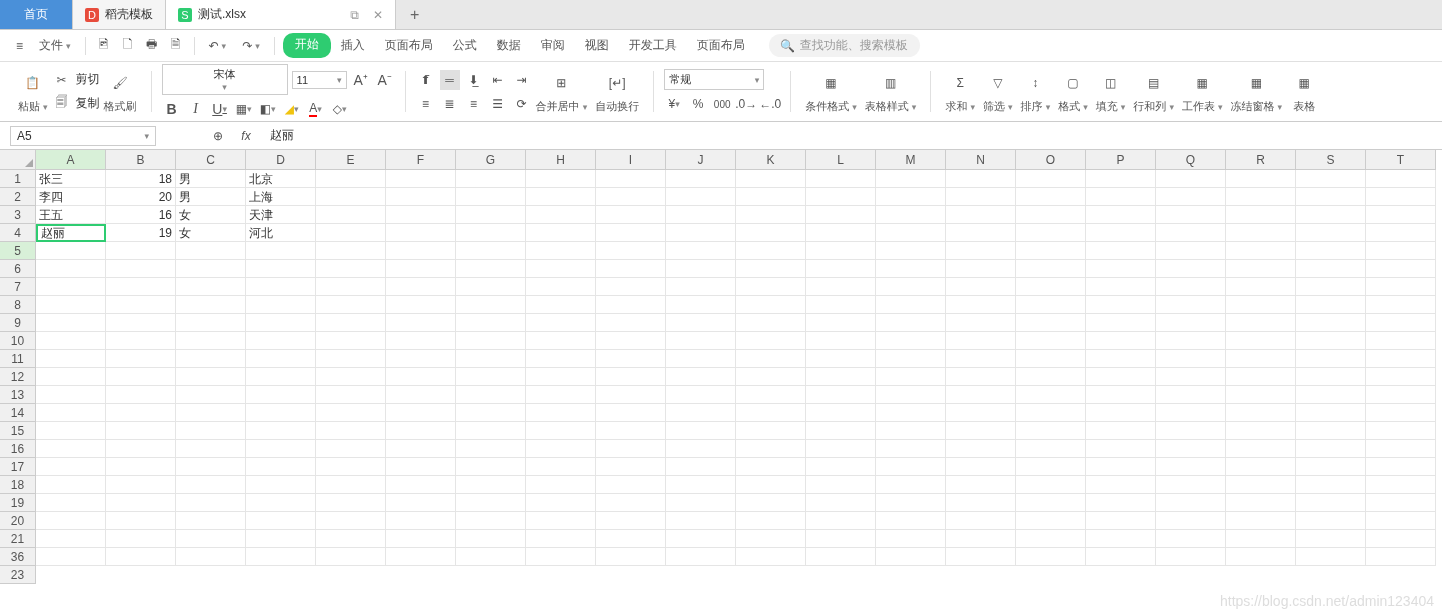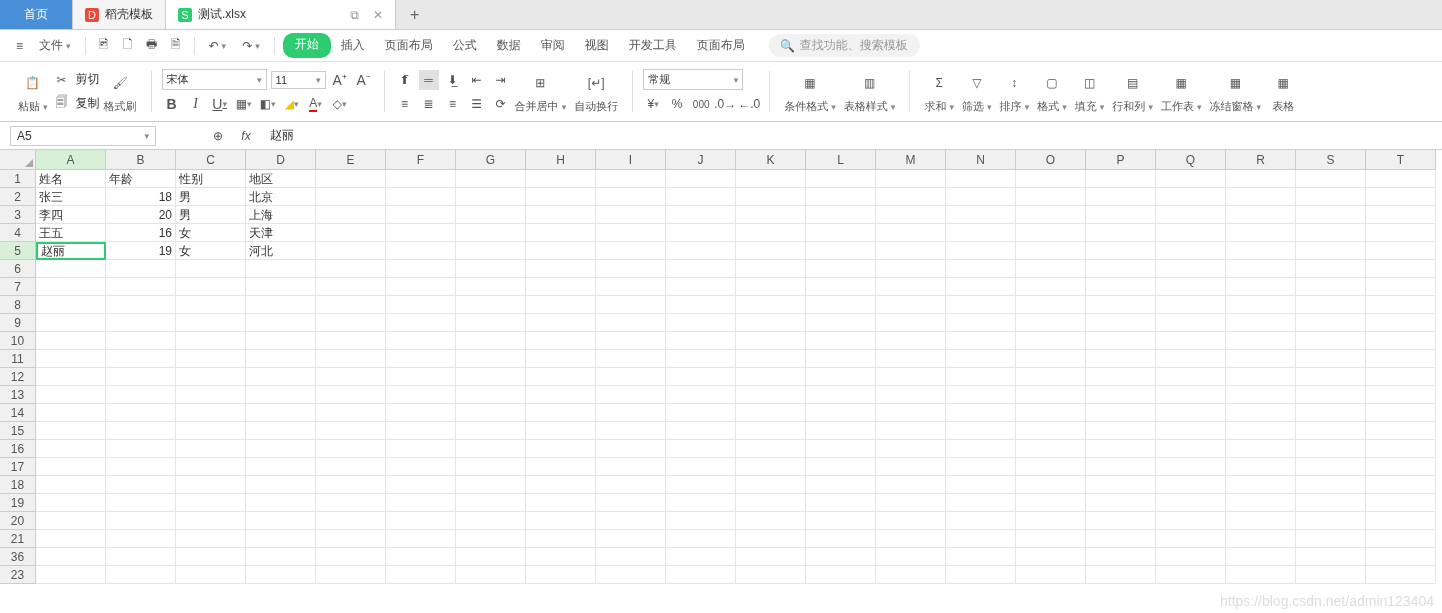--- a/index.html
+++ b/index.html
@@ -30,21 +30,21 @@
 .ribbon { display: flex; align-items: stretch; height: 60px; background: #fff; border-bottom: 1px solid #ccc; padding: 3px 8px; gap: 2px; }
 .rgroup { display: flex; align-items: center; padding: 0 6px; }
 .rsep { width: 1px; background: #e0e0e0; margin: 6px 2px; }
 .rcol { display: flex; flex-direction: column; align-items: center; justify-content: center; gap: 2px; cursor: pointer; padding: 0 4px; }
 .rcol-label { font-size: 11px; color: #555; white-space: nowrap; }
 .rrows { display: flex; flex-direction: column; gap: 4px; justify-content: center; }
 .rrow { display: flex; align-items: center; gap: 4px; }
 .ricon { width: 20px; height: 20px; display: inline-flex; align-items: center; justify-content: center; color: #555; cursor: pointer; }
 .ricon.big { width: 28px; height: 28px; }
 .rselect { border: 1px solid #ccc; padding: 2px 4px; font-size: 11px; background: #fff; display: flex; align-items: center; justify-content: space-between; }
-.rselect.font { width: 105px; }
+.rselect.font { width: 126px; flex-direction: column; }
 .rselect.size { width: 55px; }
 .rselect.fmt { width: 100px; }
 .bold { font-weight: bold; }
 .italic { font-style: italic; font-family: serif; }
 .underline { text-decoration: underline; }
 .txticon { font-size: 14px; }
 
 
 .fbar { display: flex; align-items: center; height: 28px; border-bottom: 1px solid #ccc; background: #fff; padding-left: 10px; gap: 8px; }
 .namebox { width: 146px; border: 1px solid #ccc; padding: 2px 6px; text-align: center; display: flex; justify-content: space-between; align-items: center; }
@@ -330,42 +330,20 @@
         <div class="colhead">N</div>
         <div class="colhead">O</div>
         <div class="colhead">P</div>
         <div class="colhead">Q</div>
         <div class="colhead">R</div>
         <div class="colhead">S</div>
         <div class="colhead">T</div>
       </div>
     <div class="cells" id="cells">
         <div class="cellrow">
-          <div class="cell">姓名</div>
-          <div class="cell">年龄</div>
-          <div class="cell">性别</div>
-          <div class="cell">地区</div>
-          <div class="cell"></div>
-          <div class="cell"></div>
-          <div class="cell"></div>
-          <div class="cell"></div>
-          <div class="cell"></div>
-          <div class="cell"></div>
-          <div class="cell"></div>
-          <div class="cell"></div>
-          <div class="cell"></div>
-          <div class="cell"></div>
-          <div class="cell"></div>
-          <div class="cell"></div>
-          <div class="cell"></div>
-          <div class="cell"></div>
-          <div class="cell"></div>
-          <div class="cell"></div>
-        </div>
-        <div class="cellrow">
           <div class="cell">张三</div>
           <div class="cell r">18</div>
           <div class="cell">男</div>
           <div class="cell">北京</div>
           <div class="cell"></div>
           <div class="cell"></div>
           <div class="cell"></div>
           <div class="cell"></div>
           <div class="cell"></div>
           <div class="cell"></div>

